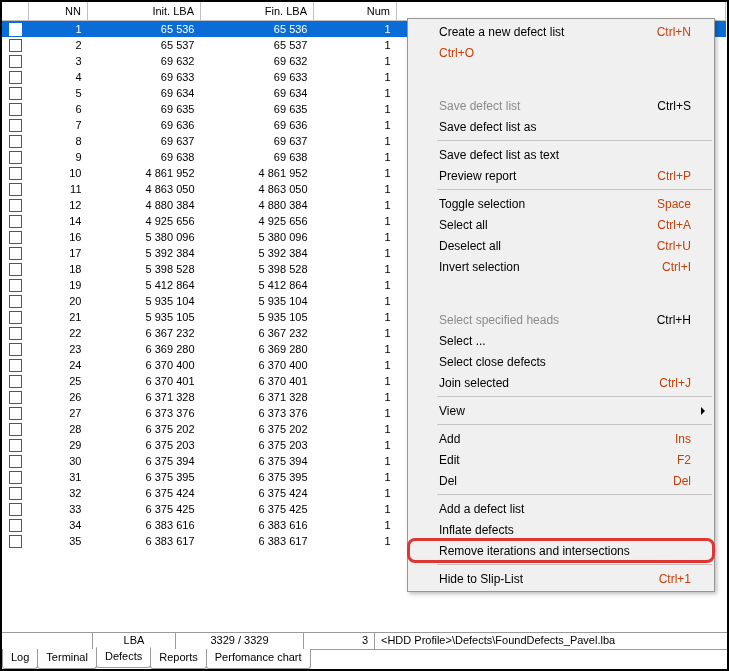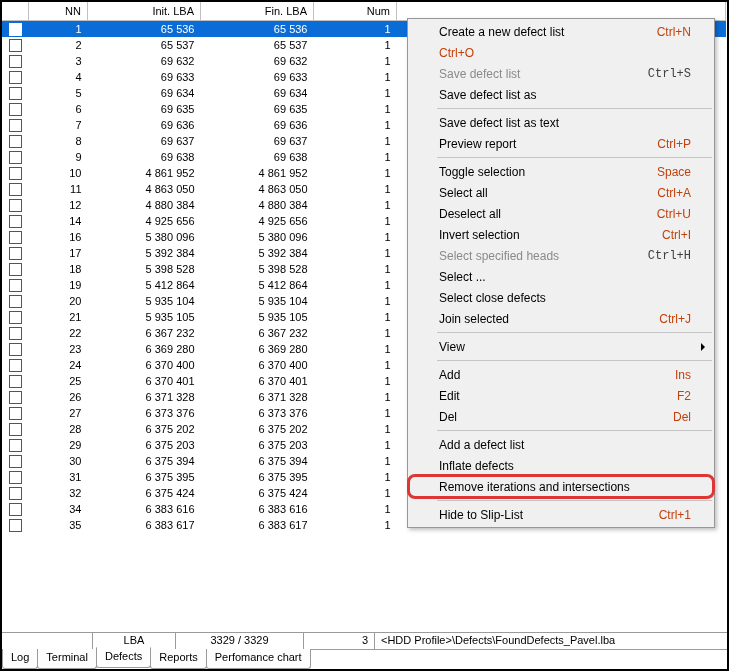--- a/index.html
+++ b/index.html
@@ -81,22 +81,22 @@
   }
   .mi {
     display: flex;
     align-items: center;
     height: 21px;
     padding: 0 22px 0 30px;
     position: relative;
   }
   .mi .lbl { flex: 1; }
   .mi .sc { color: #c2410c; }
-  .mi.disabled { color: #8a8a8a; }
-  .mi.disabled .sc { color: #404040; font-family: Liberation Mono, monospace; }
+  .mi.disabled { color: #8a8a8a; margin-top: 32px; }
+  .mi.disabled .sc { color: #000000; }
   .mi .arrow {
     position: absolute; right: 8px;
     border-left: 4px solid #000;
     border-top: 4px solid transparent;
     border-bottom: 4px solid transparent;
   }
   .msep {
     height: 1px;
     margin: 3px 1px 3px 28px;
     background: #c5c5c5;
@@ -400,20 +400,28 @@
           <tr>
             <td class="cb"><span class="cbx"></span></td>
             <td class="nn">32</td>
             <td class="lba">6 375 424</td>
             <td class="lba">6 375 424</td>
             <td class="num">1</td>
             <td class="rest"></td>
           </tr>
           <tr>
             <td class="cb"><span class="cbx"></span></td>
+            <td class="nn">33</td>
+            <td class="lba">6 375 425</td>
+            <td class="lba">6 375 425</td>
+            <td class="num">1</td>
+            <td class="rest"></td>
+          </tr>
+          <tr>
+            <td class="cb"><span class="cbx"></span></td>
             <td class="nn">34</td>
             <td class="lba">6 383 616</td>
             <td class="lba">6 383 616</td>
             <td class="num">1</td>
             <td class="rest"></td>
           </tr>
           <tr>
             <td class="cb"><span class="cbx"></span></td>
             <td class="nn">35</td>
             <td class="lba">6 383 617</td>

